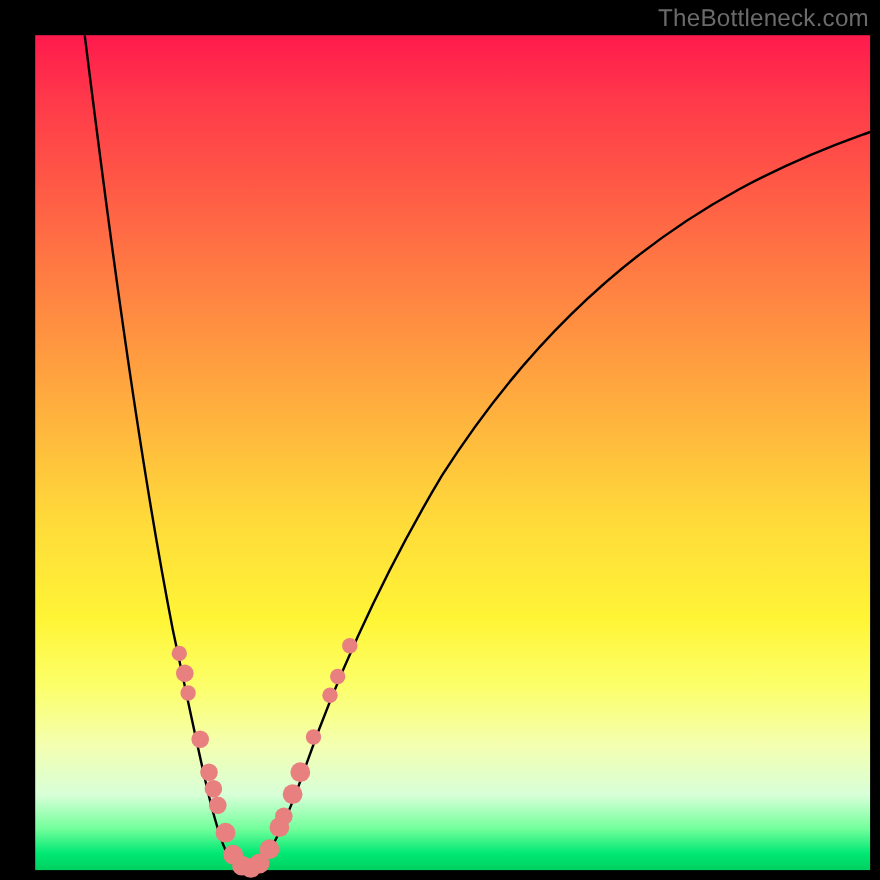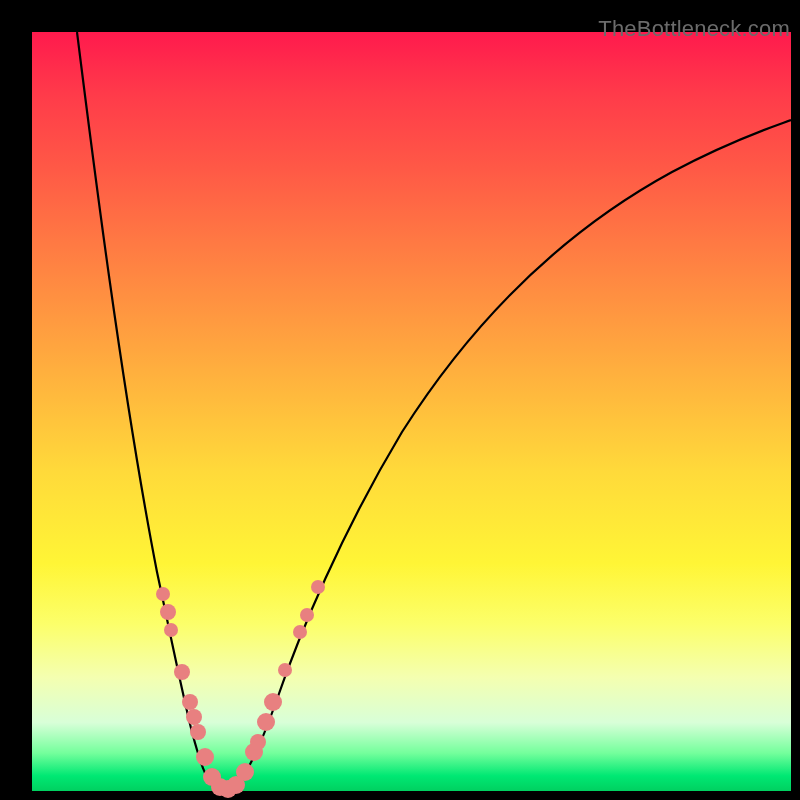--- a/index.html
+++ b/index.html
@@ -1,21 +1,21 @@
 <!DOCTYPE html>
 <html><head>
 <meta charset="utf-8">
 <style>
   * { margin: 0; padding: 0; box-sizing: border-box; }
   html, body { width: 800px; height: 800px; overflow: hidden; }
   body { background: #000; position: relative; font-family: Arial, sans-serif; }
   
   .watermark {
     position: absolute;
-    top: 16px;
+    top: 4px;
     right: 10px;
     color: #6b6b6b;
     font-size: 22px;
     font-weight: 500;
     z-index: 10;
     letter-spacing: 0.2px;
   }
   
   .plot-area {
     position: absolute;

